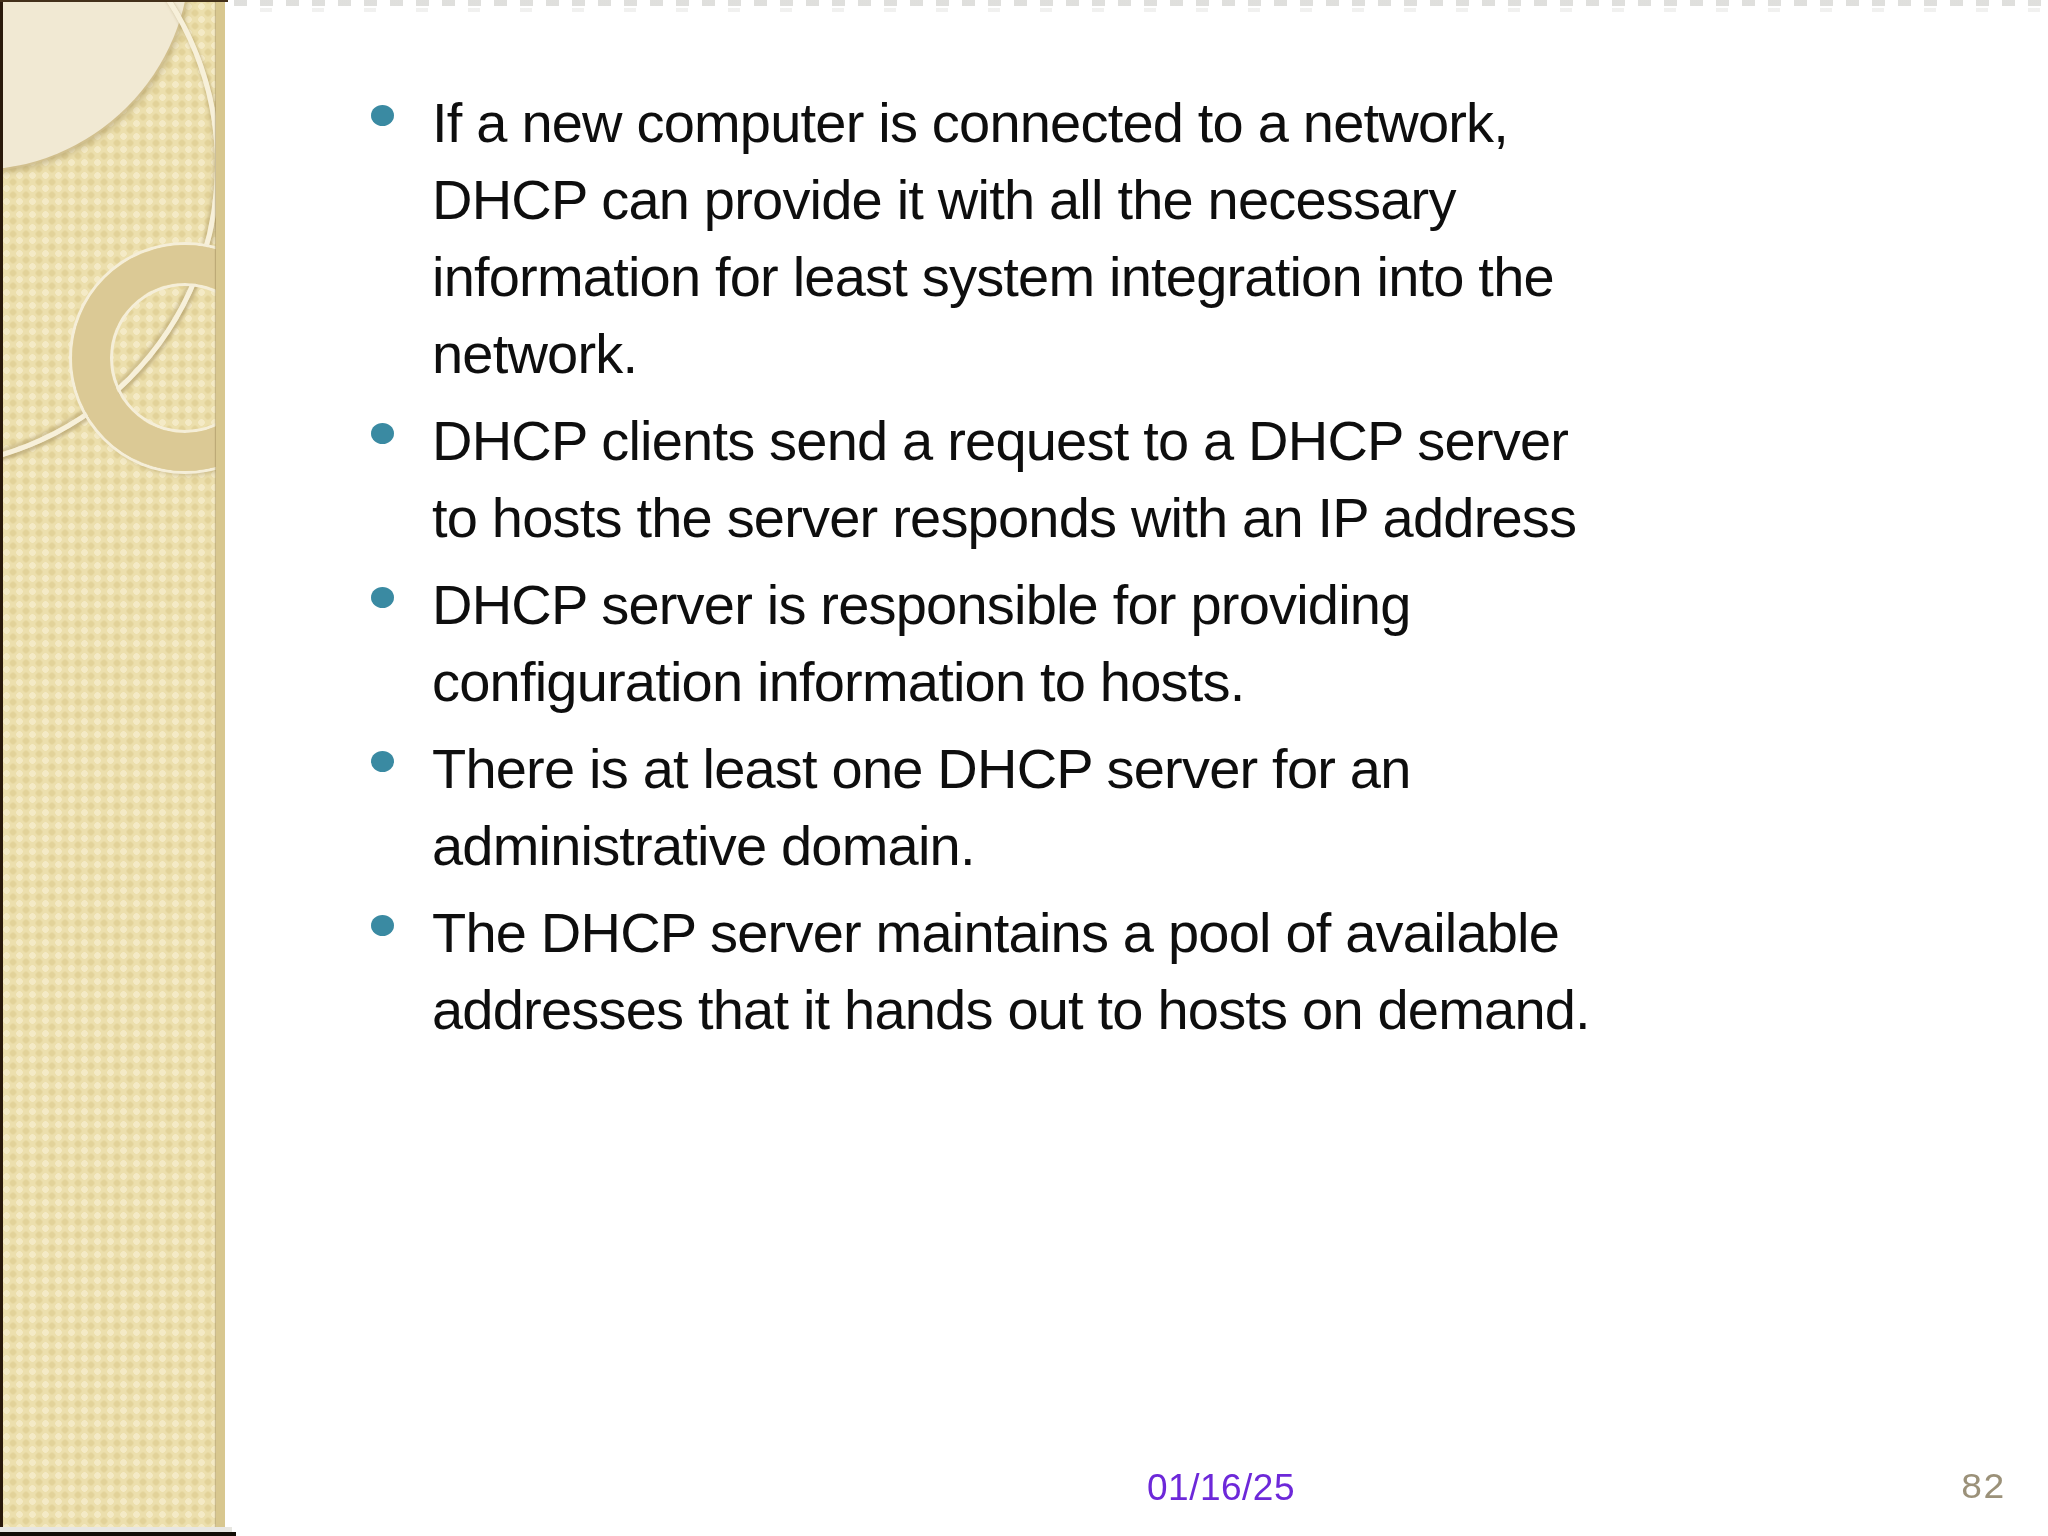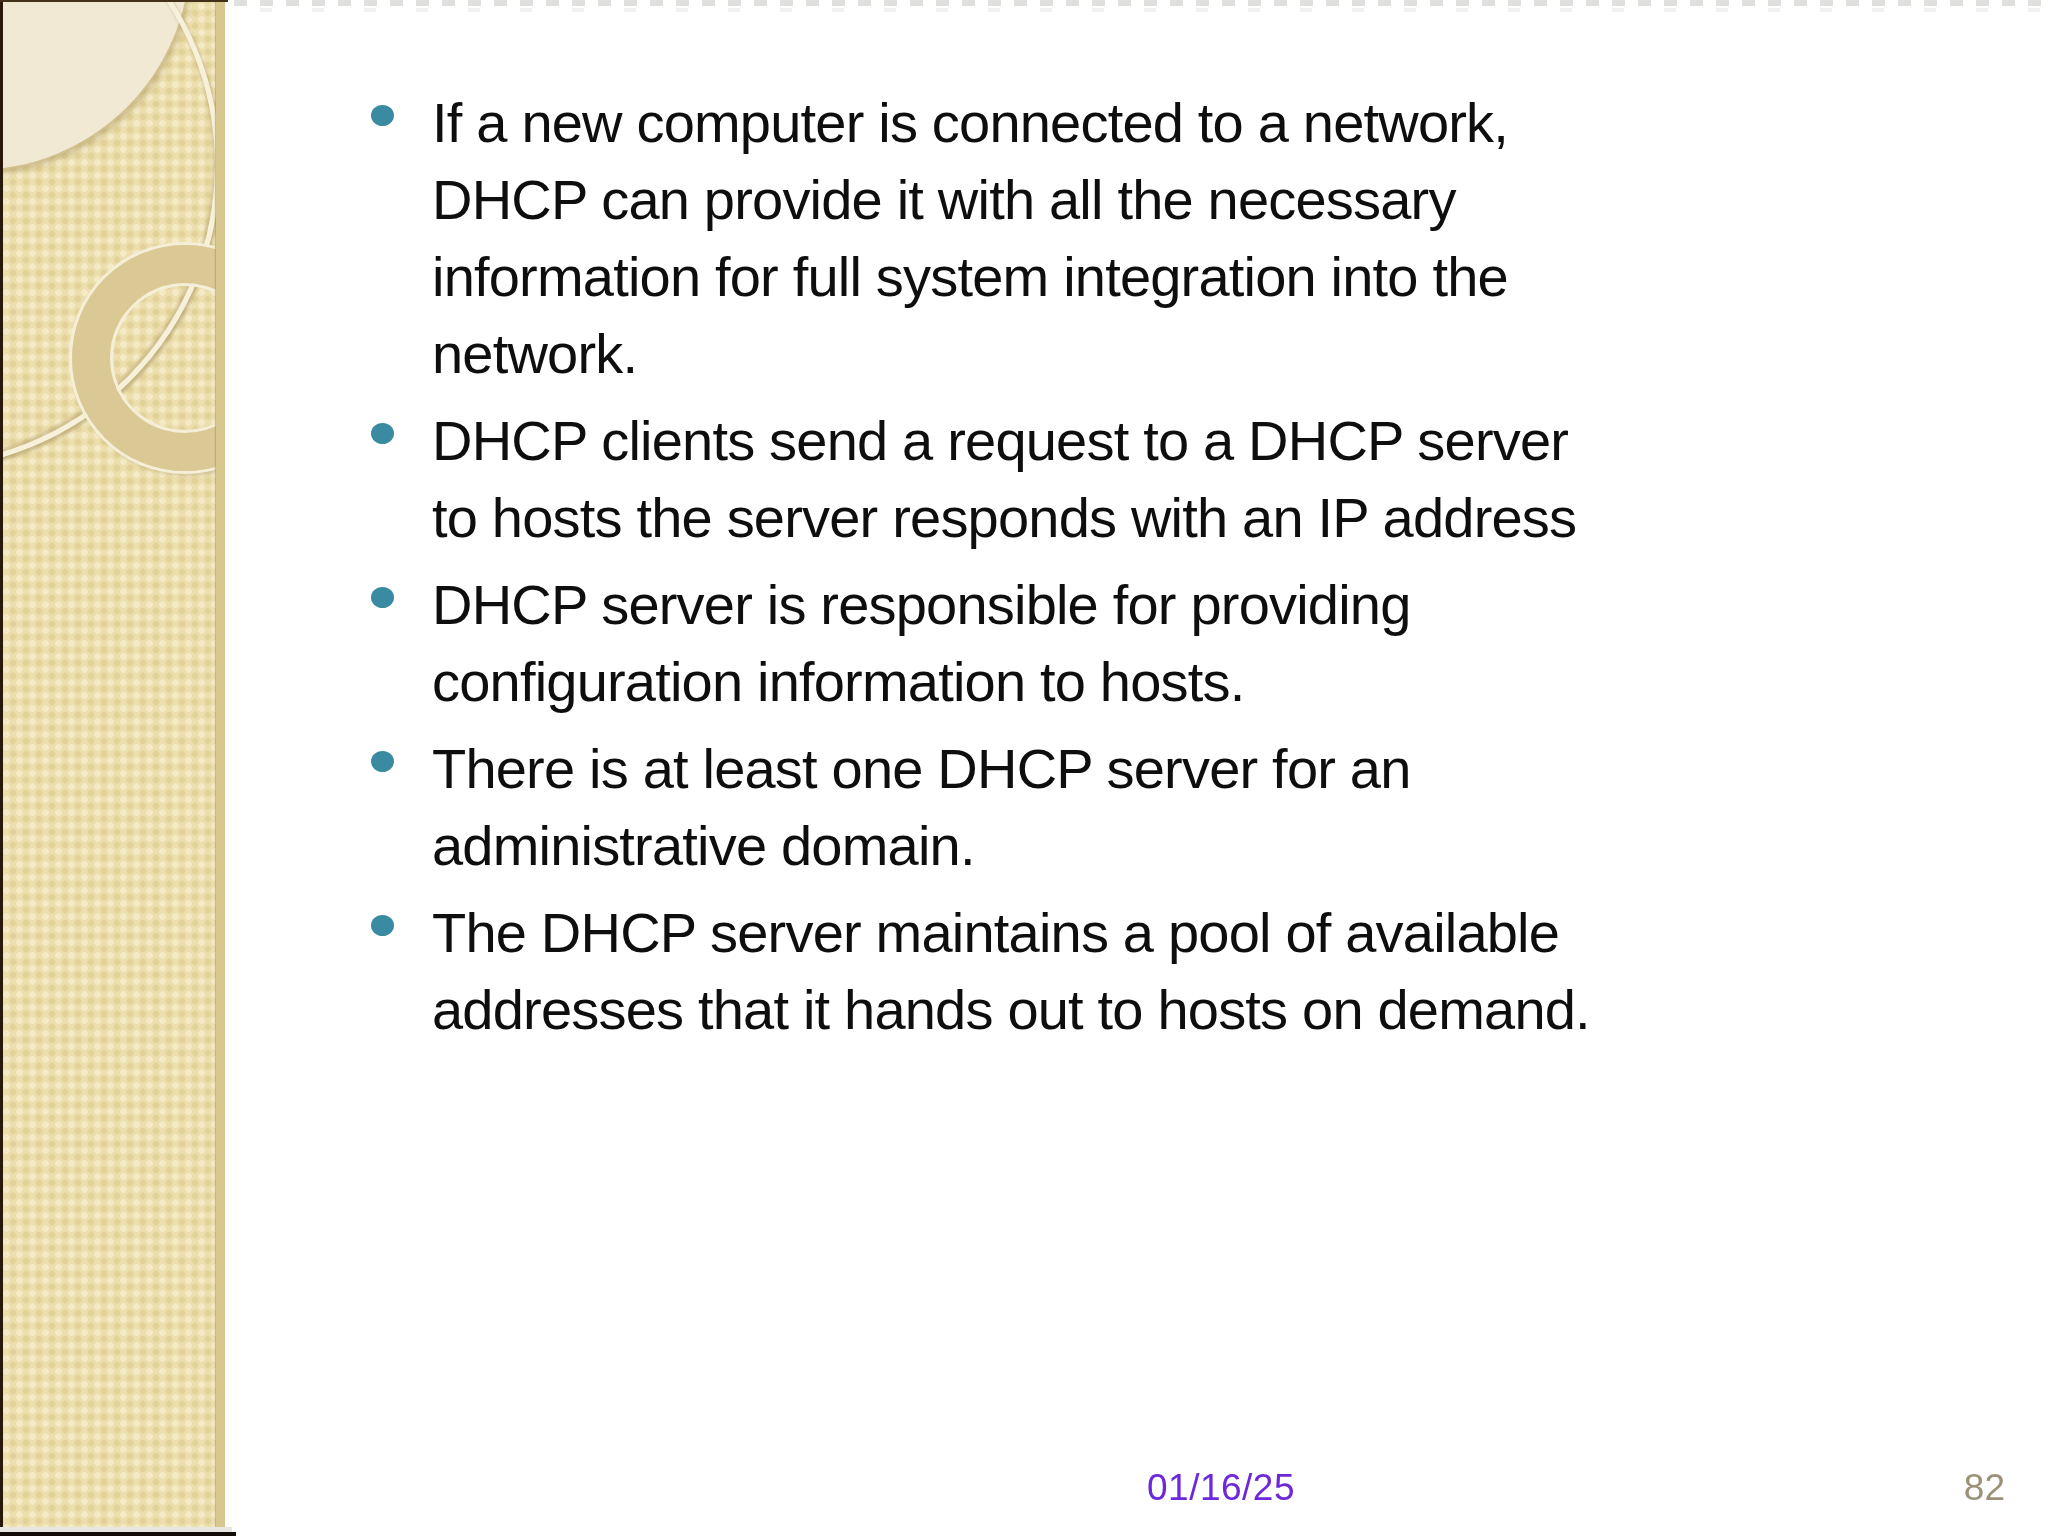--- a/index.html
+++ b/index.html
@@ -86,21 +86,21 @@
   }
   .bullets li .txt{white-space:pre-line;}
 
   
   .footer-date{
     position:absolute;left:1147px;top:1468px;
     font-size:37px;line-height:40px;color:#6d28d9;letter-spacing:0.5px;
   }
   .footer-page{
     position:absolute;left:1930px;top:1468px;width:75px;text-align:right;
-    font-size:37px;line-height:40px;color:#9b9179;
+    font-size:37px;line-height:40px;color:#9b9179;font-family:Liberation Mono, monospace;
   }
 </style>
 </head>
 <body>
 
 <div class="slide">
 
   <div class="top-dashes"></div>
   <div class="top-dashes2"></div>
 
@@ -112,21 +112,21 @@
   </div>
 
   <div class="edge-left"></div>
   <div class="edge-top"></div>
   <div class="edge-bottom-gray"></div>
   <div class="edge-bottom-black"></div>
 
   <ul class="bullets">
       <li><span class="dot" style="background: rgb(58, 138, 162);"></span><span class="txt" style="color: rgb(14, 14, 14);">If a new computer is connected to a network,
 DHCP can provide it with all the necessary
-information for full system integration into the
+information for least system integration into the
 network.</span></li>
       <li><span class="dot" style="background: rgb(58, 138, 162);"></span><span class="txt" style="color: rgb(14, 14, 14);">DHCP clients send a request to a DHCP server
 to hosts the server responds with an IP address</span></li>
       <li><span class="dot" style="background: rgb(58, 138, 162);"></span><span class="txt" style="color: rgb(14, 14, 14);">DHCP server is responsible for providing
 configuration information to hosts.</span></li>
       <li><span class="dot" style="background: rgb(58, 138, 162);"></span><span class="txt" style="color: rgb(14, 14, 14);">There is at least one DHCP server for an
 administrative domain.</span></li>
       <li><span class="dot" style="background: rgb(58, 138, 162);"></span><span class="txt" style="color: rgb(14, 14, 14);">The DHCP server maintains a pool of available
 addresses that it hands out to hosts on demand.</span></li>
     </ul>

